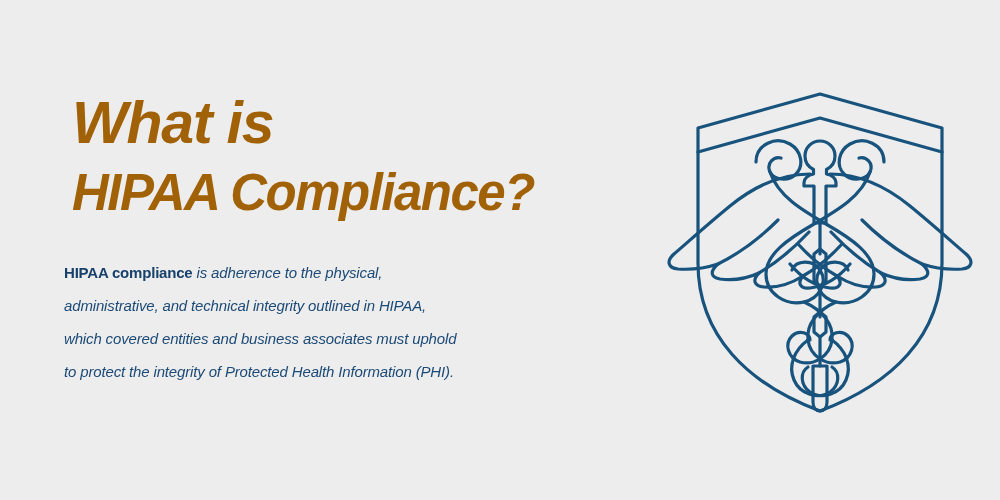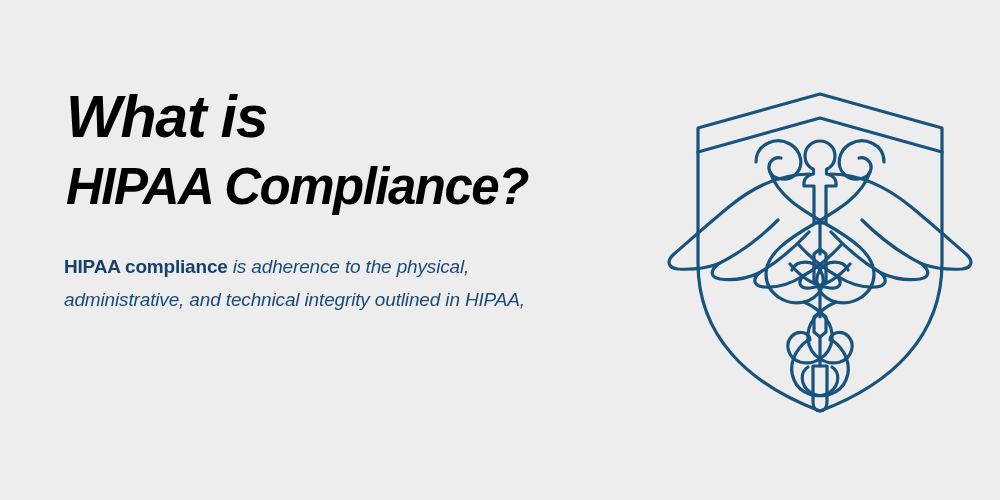--- a/index.html
+++ b/index.html
@@ -20,23 +20,23 @@
     background: #ededed;
     box-sizing: border-box;
   }
   #text-block {
     position: absolute;
     left: 64px;
     top: 80px;
     width: 600px;
   }
   #heading {
-    margin: 2px;
+    margin: 8px;
     padding: 0;
-    color: #000000;
+    color: #a16207;
     font-family: "Liberation Sans", sans-serif;
     font-style: italic;
     font-weight: bold;
     font-size: 59px;
     line-height: 70px;
     letter-spacing: -1.2px;
     white-space: nowrap;
   }
   #heading .hline {
     display: block;
@@ -44,21 +44,21 @@
   #heading .hline-2 {
     font-size: 51px;
     letter-spacing: -1.5px;
   }
   #body-copy {
     margin: 0;
     padding: 0;
     margin-top: 28px;
     color: #1C4A76;
     font-family: "Liberation Sans", sans-serif;
-    font-size: 19px;
+    font-size: 15px;
     line-height: 33px;
     font-style: italic;
     letter-spacing: -0.15px;
   }
   #body-copy .bline {
     display: block;
     white-space: nowrap;
   }
   #body-copy .lead {
     font-style: normal;
@@ -87,20 +87,22 @@
   <div id="text-block">
 
     <h1 id="heading">
       <span class="hline hline-1">What is</span>
       <span class="hline hline-2">HIPAA Compliance?</span>
     </h1>
 
     <p id="body-copy">
       <span class="bline"><span class="lead">HIPAA compliance</span><span> is adherence to the physical,</span></span>
       <span class="bline">administrative, and technical integrity outlined in HIPAA,</span>
+      <span class="bline">which covered entities and business associates must uphold</span>
+      <span class="bline">to protect the integrity of Protected Health Information (PHI).</span>
     </p>
 
   </div>
 
   <div id="emblem">
     <svg viewBox="0 0 320 345" xmlns="http://www.w3.org/2000/svg" fill="none" stroke="#18537E" stroke-width="3.2" stroke-linecap="round" stroke-linejoin="round">
 
       <g>
         <path d="M 38 50 L 160 16 L 282 50 L 282 185
                  C 282 258 232 306 160 333

